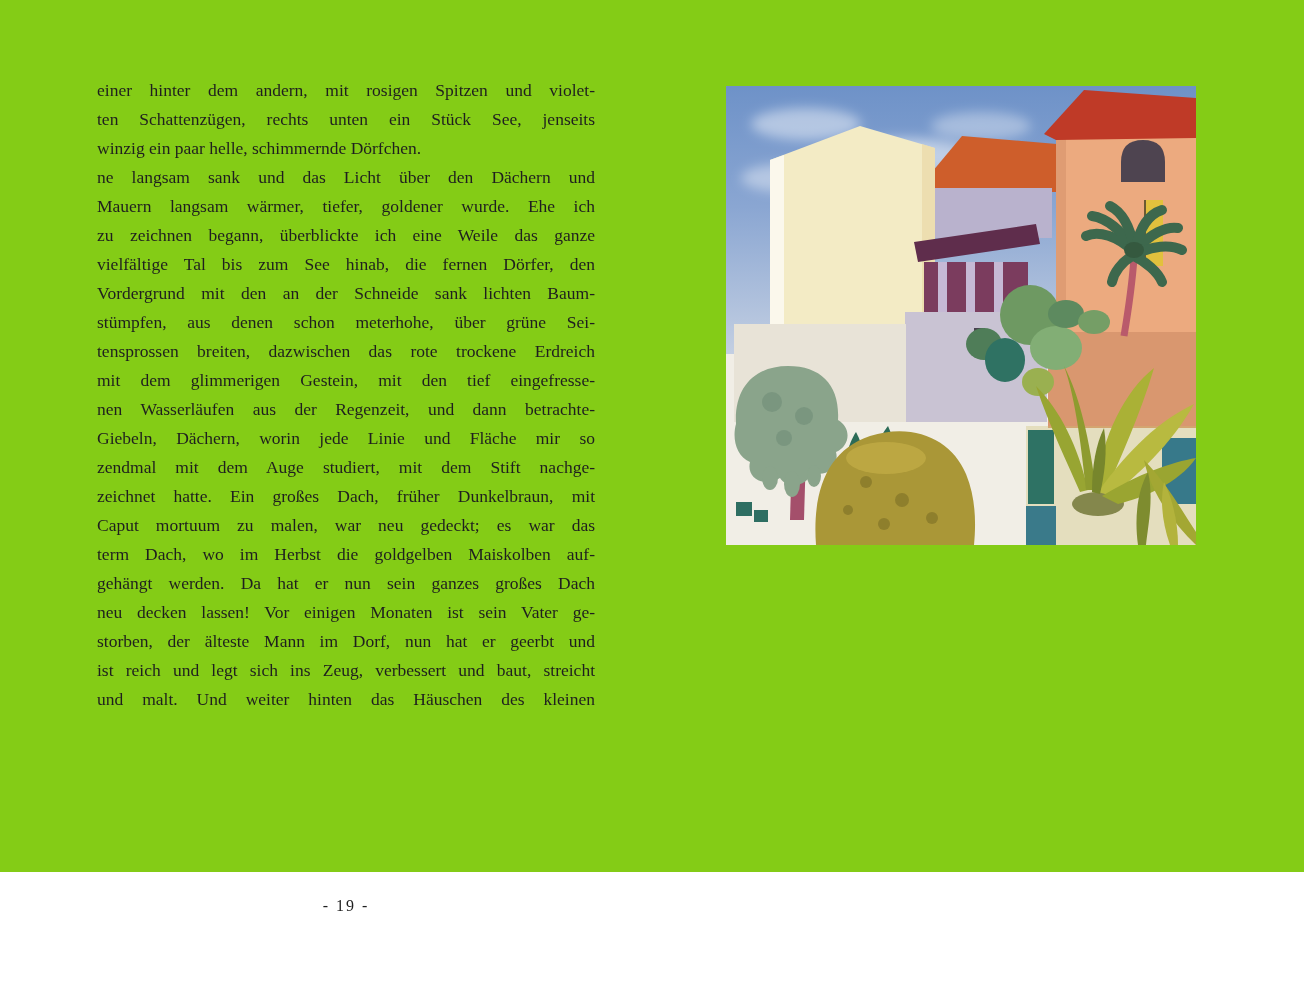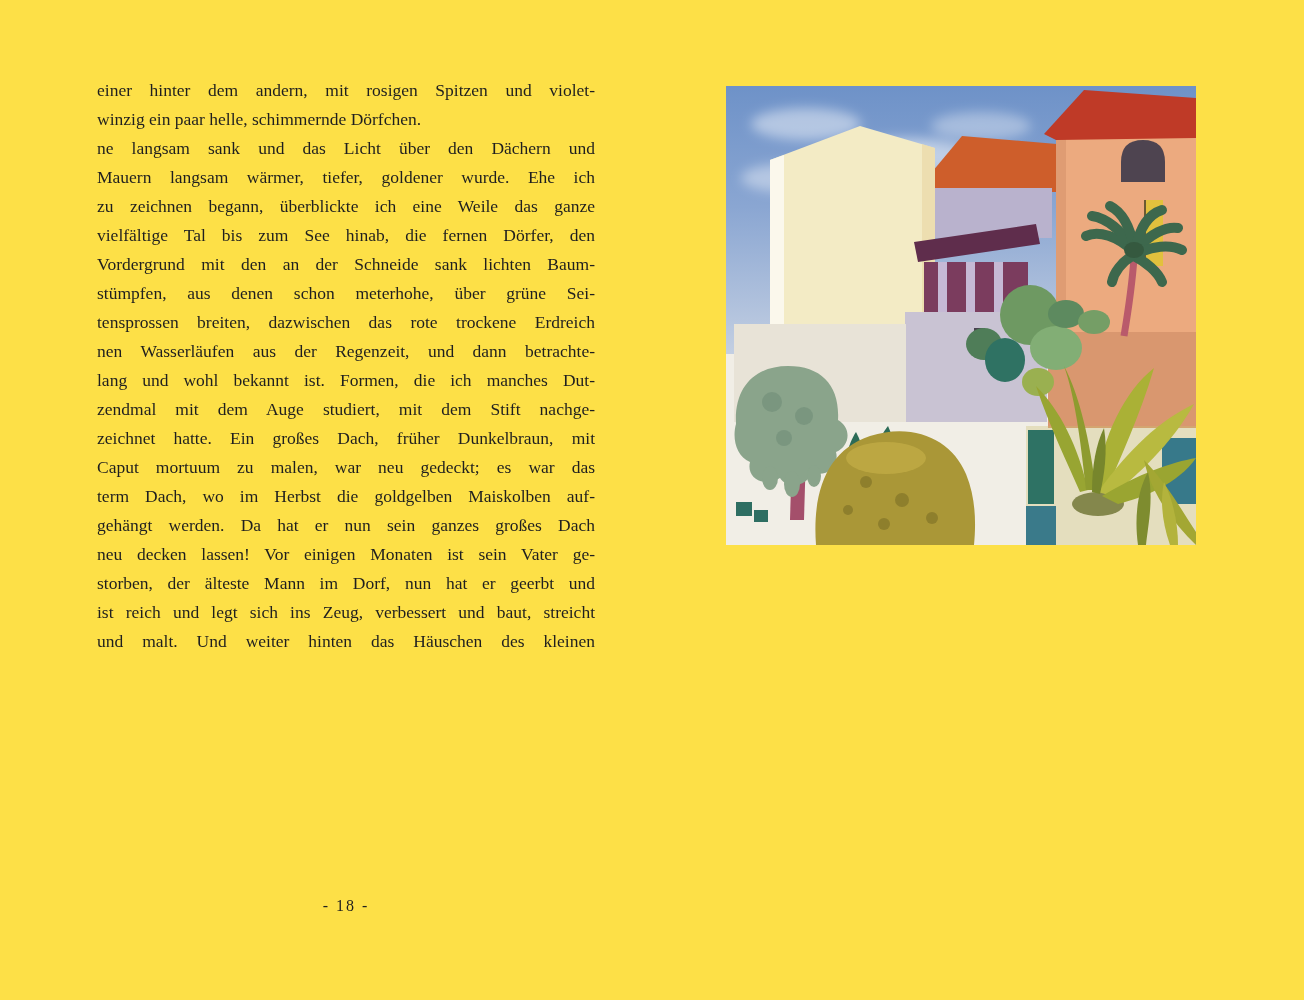--- a/index.html
+++ b/index.html
@@ -4,21 +4,21 @@
 <style>
   * { margin: 0; padding: 0; box-sizing: border-box; }
   html, body { background: #ffffff; }
   body {
     width: 1304px; height: 1000px;
     position: relative; overflow: hidden;
     font-family: "Liberation Serif", "DejaVu Serif", serif;
     color: #1f1f1f;
   }
   .spread { position: absolute; inset: 0; display: flex; }
-  .page { position: relative; width: 652px; height: 1000px; background: #fde047; }
+  .page { position: relative; width: 652px; height: 872px; background: #84cc16; }
 
   
   .text-block {
     position: absolute; left: 97px; top: 76px; width: 498px;
     font-size: 17.5px; line-height: 29px;
     color: #1f1f1f;
   }
   .text-line { text-align: justify; text-align-last: justify; }
   .text-line.para-end { text-align-last: left; }
   .text-line.indent { text-indent: 28px; }
@@ -35,41 +35,43 @@
   .painting svg { display: block; width: 100%; height: 100%; }
 </style>
 </head>
 <body>
 
 <div class="spread">
 
   <div class="page">
     <div class="text-block">
         <div class="text-line">einer hinter dem andern, mit rosigen Spitzen und violet-</div>
+        <div class="text-line">ten Schattenzügen, rechts unten ein Stück See, jenseits</div>
         <div class="text-line para-end">winzig ein paar helle, schimmernde Dörfchen.</div>
         <div class="text-line">ne langsam sank und das Licht über den Dächern und</div>
         <div class="text-line">Mauern langsam wärmer, tiefer, goldener wurde. Ehe ich</div>
         <div class="text-line">zu zeichnen begann, überblickte ich eine Weile das ganze</div>
         <div class="text-line">vielfältige Tal bis zum See hinab, die fernen Dörfer, den</div>
         <div class="text-line">Vordergrund mit den an der Schneide sank lichten Baum-</div>
         <div class="text-line">stümpfen, aus denen schon meterhohe, über grüne Sei-</div>
         <div class="text-line">tensprossen breiten, dazwischen das rote trockene Erdreich</div>
+        <div class="text-line">mit dem glimmerigen Gestein, mit den tief eingefresse-</div>
         <div class="text-line">nen Wasserläufen aus der Regenzeit, und dann betrachte-</div>
-        <div class="text-line">lang und wohl bekannt ist. Formen, die ich manches Dut-</div>
+        <div class="text-line">Giebeln, Dächern, worin jede Linie und Fläche mir so</div>
         <div class="text-line">zendmal mit dem Auge studiert, mit dem Stift nachge-</div>
         <div class="text-line">zeichnet hatte. Ein großes Dach, früher Dunkelbraun, mit</div>
         <div class="text-line">Caput mortuum zu malen, war neu gedeckt; es war das</div>
         <div class="text-line">term Dach, wo im Herbst die goldgelben Maiskolben auf-</div>
         <div class="text-line">gehängt werden. Da hat er nun sein ganzes großes Dach</div>
         <div class="text-line">neu decken lassen! Vor einigen Monaten ist sein Vater ge-</div>
         <div class="text-line">storben, der älteste Mann im Dorf, nun hat er geerbt und</div>
         <div class="text-line">ist reich und legt sich ins Zeug, verbessert und baut, streicht</div>
         <div class="text-line">und malt. Und weiter hinten das Häuschen des kleinen</div>
       </div>
-    <div class="page-number">- 18 -</div>
+    <div class="page-number">- 19 -</div>
   </div>
 
   <div class="page">
     <figure class="painting" role="img" aria-label="Watercolor of a southern village: pale yellow and salmon houses with red and orange roofs, a purple loggia, a palm and green trees, yellow-green agaves in the foreground under a blue sky">
       <svg viewBox="0 0 470 459" preserveAspectRatio="none">
         <defs>
           <linearGradient id="skyg" x1="0" y1="0" x2="0" y2="1">
             <stop offset="0" stop-color="#6e92c8"></stop>
             <stop offset="0.45" stop-color="#8aa6d2"></stop>
             <stop offset="1" stop-color="#c3cfe2"></stop>

